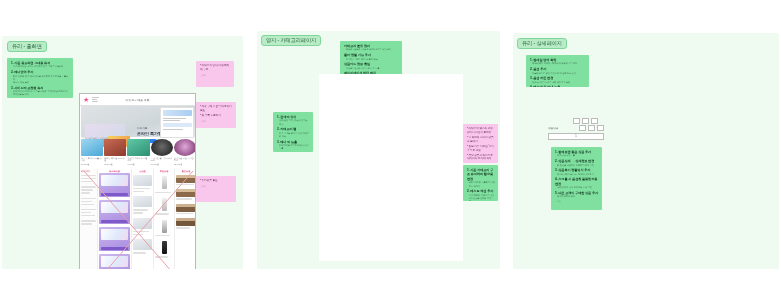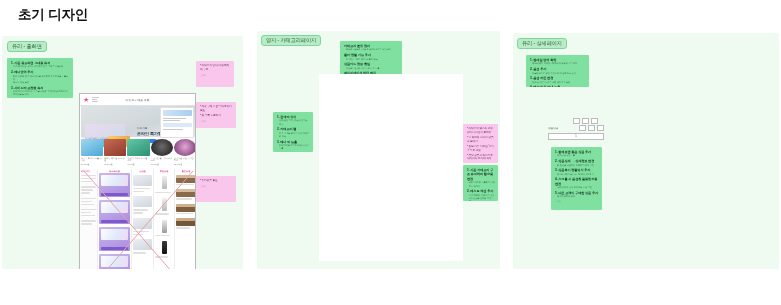--- a/index.html
+++ b/index.html
@@ -62,21 +62,20 @@
   .pcard .btn{height:3px;margin-top:7px;background:#7d59c9;border-radius:1px;}
   .xmark{position:absolute;left:0;top:75px;width:117px;bottom:0;pointer-events:none;}
   .cap{font-size:2.1px;color:#888;line-height:1.3;margin-top:.6px;}
   .navline{height:1.4px;background:#e0e0e0;border-radius:1px;margin-bottom:1.6px;}
 </style>
 </head>
 <body>
 
 <div class="page">
 
-  <div class="page-title">초기 디자인</div>
 
   <div class="panel" id="panel-1">
     <div class="panel-label" style="left:5px;top:5px;">유리 - 홈화면</div>
 
     <div class="note green" style="left:5px;top:22px;width:66px;height:40px;">
       <ol>
         <li>
             <b>1. 기존 공고화면 그대로 유지</b>
             <i>기존 레이아웃 구조는 변경하지 않고 그대로 사용한다</i>
           </li>

